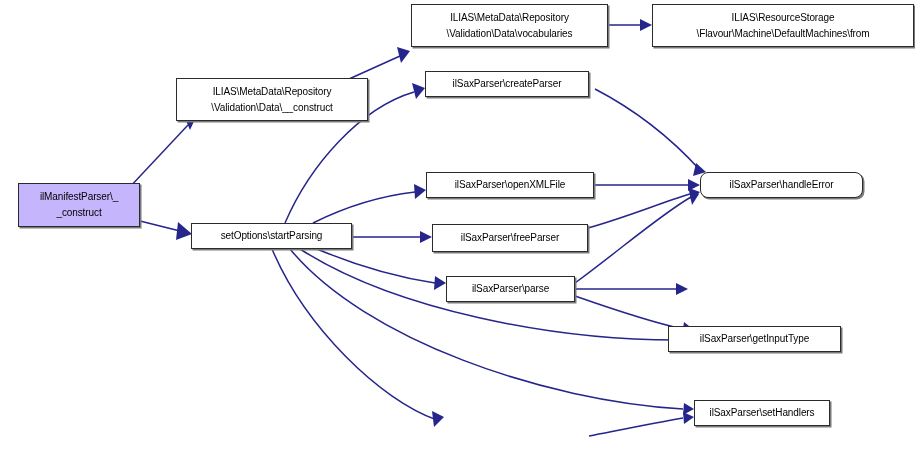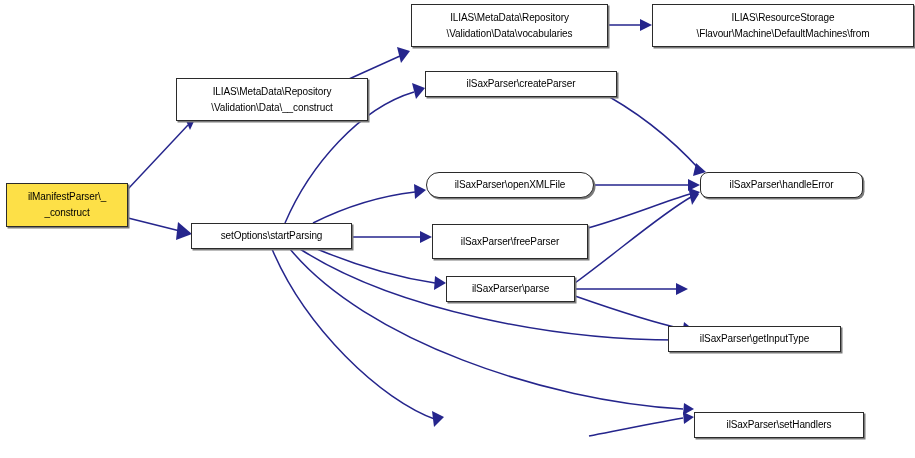--- a/index.html
+++ b/index.html
@@ -43,21 +43,22 @@
     justify-content: center;
     text-align: center;
     color: #000000;
     font-size: 10px;
     line-height: 16px;
     white-space: pre-line;
     letter-spacing: -0.1px;
     box-shadow: 1.5px 1.5px 0 0 #7a7a7a;
   }
   .node-box.highlight {
-    background: #fde047;
+    background: #c4b5fd;
+    margin-left: 12px;
   }
   .node-label {
     display: block;
     padding: 0 4px;
     white-space: pre-line;
   }
 </style>
 </head>
 <body>
 
@@ -168,29 +169,29 @@
 
   <div class="node-box" style="left:191px; top:223px; width:161px; height:26px;">
     <span class="node-label">setOptions\startParsing</span>
   </div>
 
   <div class="node-box" style="left:411px; top:4px; width:197px; height:43px;">
     <span class="node-label">ILIAS\MetaData\Repository
 \Validation\Data\vocabularies</span>
   </div>
 
-  <div class="node-box" style="left:425px; top:71px; width:192px; height:26px;">
+  <div class="node-box" style="left:425px; top:71px; width:164px; height:26px;">
     <span class="node-label">ilSaxParser\createParser</span>
   </div>
 
-  <div class="node-box" style="left:426px; top:172px; width:168px; height:26px;border-radius:13px;">
+  <div class="node-box" style="left:426px; top:172px; width:168px; height:26px;">
     <span class="node-label">ilSaxParser\openXMLFile</span>
   </div>
 
-  <div class="node-box" style="left:432px; top:224px; width:156px; height:35px;">
+  <div class="node-box" style="left:432px; top:224px; width:156px; height:28px;">
     <span class="node-label">ilSaxParser\freeParser</span>
   </div>
 
   <div class="node-box" style="left:446px; top:276px; width:129px; height:26px;">
     <span class="node-label">ilSaxParser\parse</span>
   </div>
 
 
   <div class="node-box" style="left:652px; top:4px; width:262px; height:43px;">
     <span class="node-label">ILIAS\ResourceStorage
@@ -199,17 +200,17 @@
 
   <div class="node-box" style="left:700px; top:172px; width:163px; height:26px;border-radius:8px;">
     <span class="node-label">ilSaxParser\handleError</span>
   </div>
 
 
   <div class="node-box" style="left:668px; top:326px; width:173px; height:26px;">
     <span class="node-label">ilSaxParser\getInputType</span>
   </div>
 
-  <div class="node-box" style="left:694px; top:412px; width:170px; height:26px;">
+  <div class="node-box" style="left:694px; top:400px; width:136px; height:26px;">
     <span class="node-label">ilSaxParser\setHandlers</span>
   </div>
 
 </div>
 
 </body></html>

